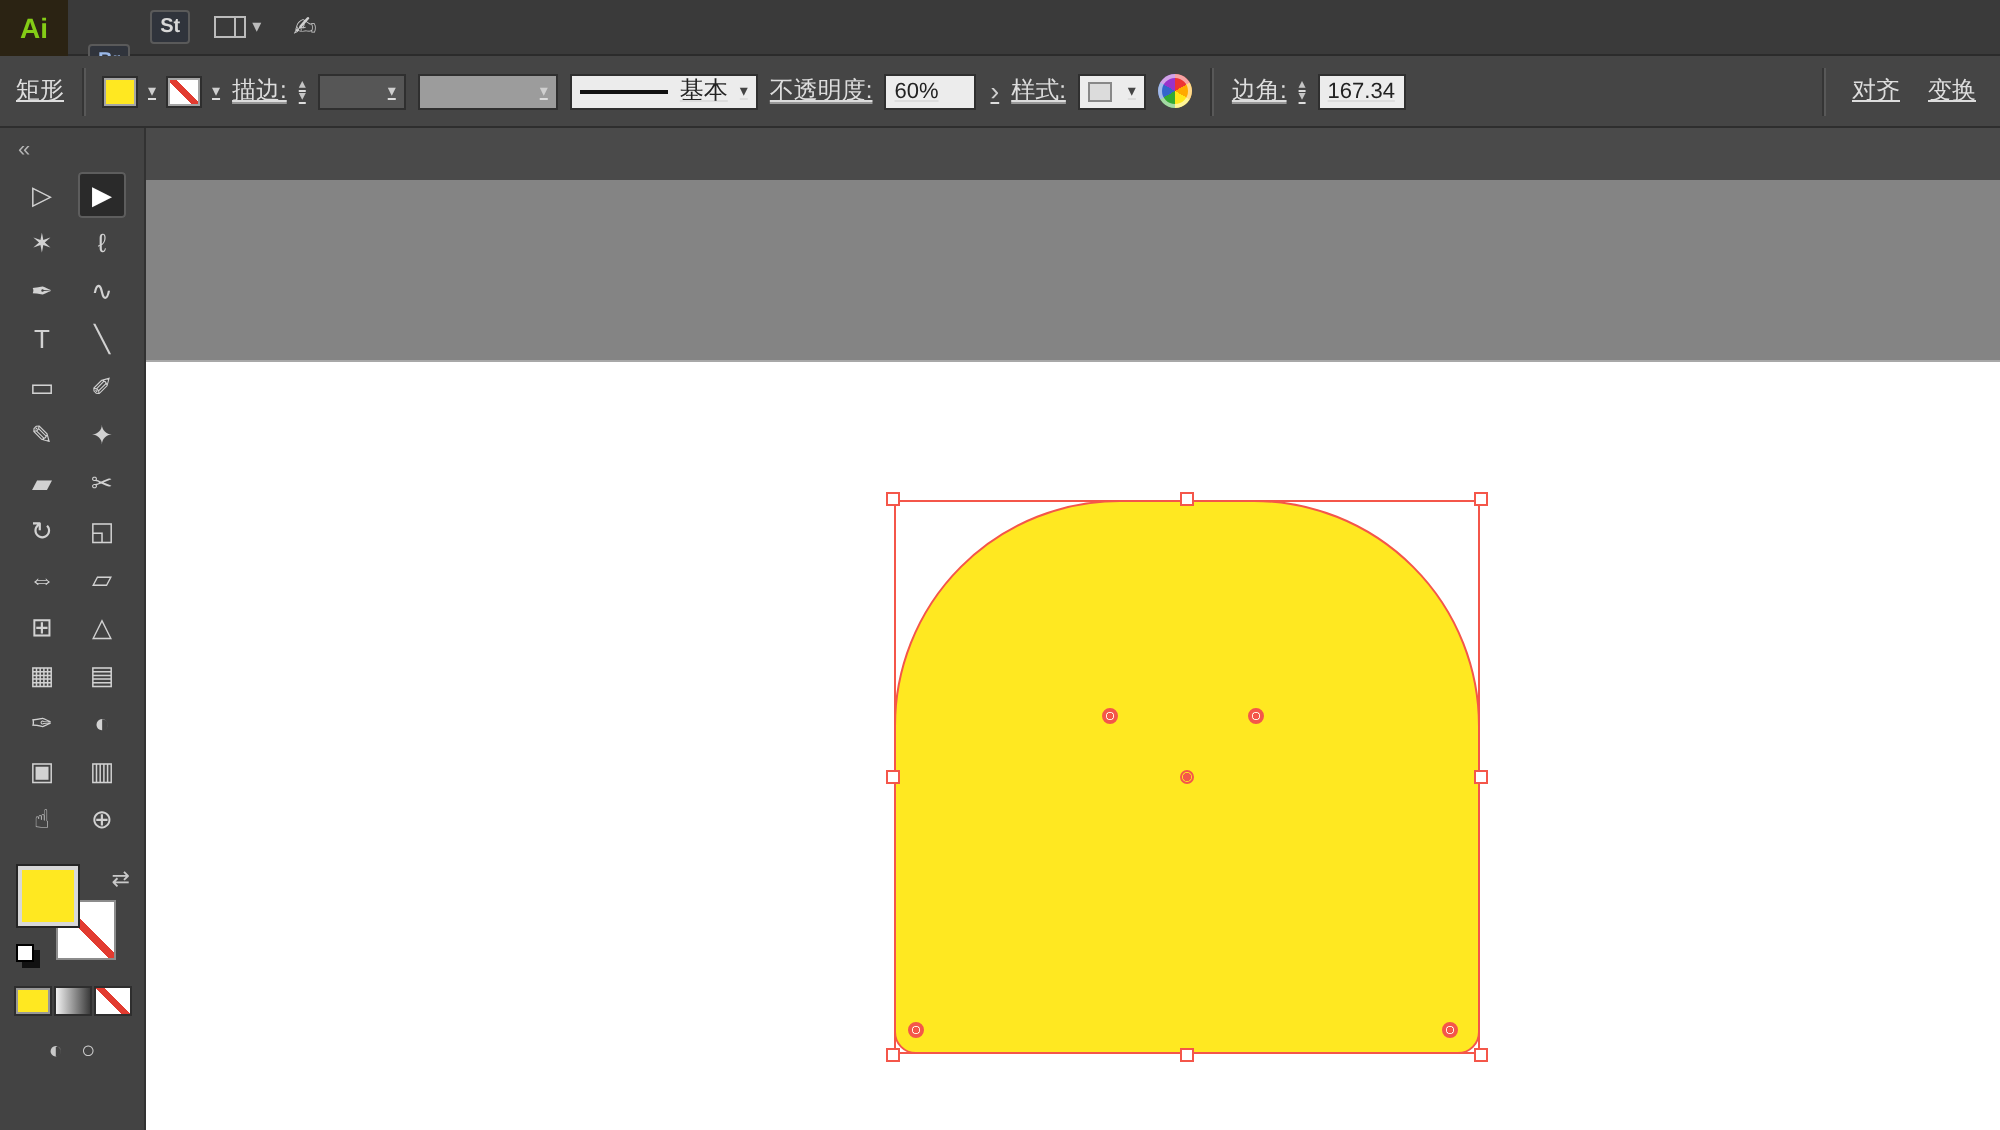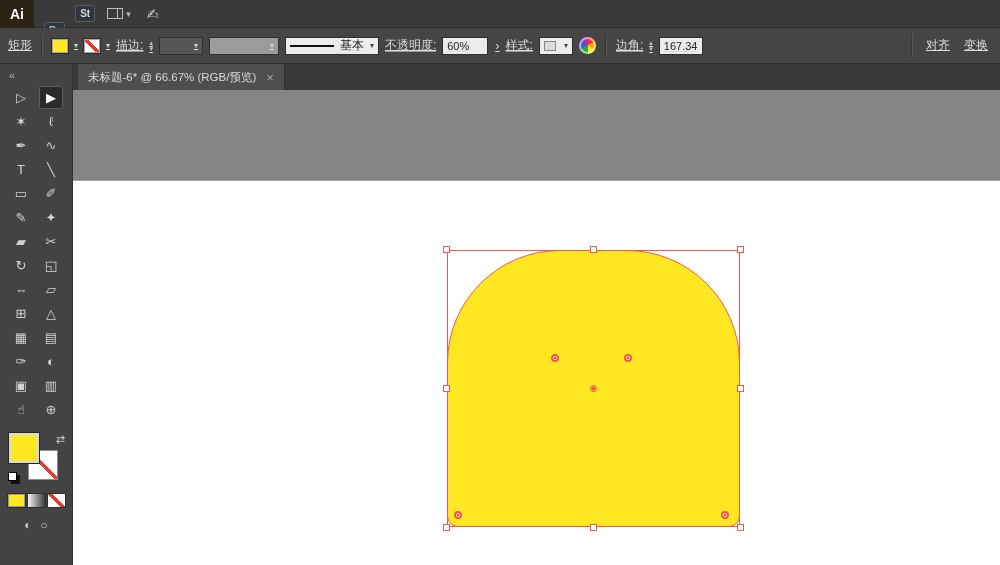--- a/index.html
+++ b/index.html
@@ -3,21 +3,21 @@
 <meta charset="utf-8">
 <style>
   html,body{margin:0;padding:0;background:#262626;}
   *{box-sizing:border-box;}
   .app{position:relative;width:1000px;height:565px;overflow:hidden;
        font-family:"Liberation Sans","DejaVu Sans",sans-serif;
        background:#4a4a4a;user-select:none;}
   
   .menubar{position:absolute;left:0;top:0;right:0;height:28px;background:#3a3a3a;
            display:flex;align-items:center;color:#e3e3e3;font-size:12px;border-bottom:1px solid #2b2b2b;}
-  .ai-logo{width:34px;height:28px;background:#2b2313;color:#ffffff;font-weight:bold;
+  .ai-logo{width:34px;height:28px;background:#2b2313;color:#84cc16;font-weight:bold;
            display:flex;align-items:center;justify-content:center;font-size:14px;}
   .menu-items{display:flex;height:100%;align-items:center;}
   .menu-item{padding:0 9px;height:100%;display:flex;align-items:center;cursor:default;}
   .badge{margin-left:10px;padding:2px 4px;font-size:10px;font-weight:bold;border:1px solid #5a5a5a;
          background:#30343c;border-radius:2px;}
   .badge.br{color:#9ab8e8;margin-top:34px;}
   .badge.st{color:#d8d8d8;}
   .ws-icon{margin-left:12px;width:16px;height:11px;border:1px solid #bbb;position:relative;}
   .ws-icon::after{content:"";position:absolute;left:9px;top:0;bottom:0;width:1px;background:#bbb;}
   .mb-caret{margin-left:3px;font-size:9px;color:#bbb;}
@@ -294,26 +294,20 @@
       <span class="mode-btn gradbtn"></span>
       <span class="mode-btn nonebtn"></span>
     </div>
 
     <div class="bottom-modes">
       <span>◐</span>
       <span>○</span>
     </div>
   </div>
 
-  <div class="tabbar">
-    <div class="doc-tab">
-      <span>未标题-6* @ 66.67% (RGB/预览)</span>
-      <span class="tab-close">×</span>
-    </div>
-  </div>
 
   <div class="canvas">
     <div class="artboard"></div>
 
     <div class="bbox"></div>
     <div class="shape" style="background: rgb(255, 232, 33);"></div>
 
     <div class="handle" style="left:370px;top:156px"></div>
     <div class="handle" style="left:517px;top:156px"></div>
     <div class="handle" style="left:664px;top:156px"></div>

